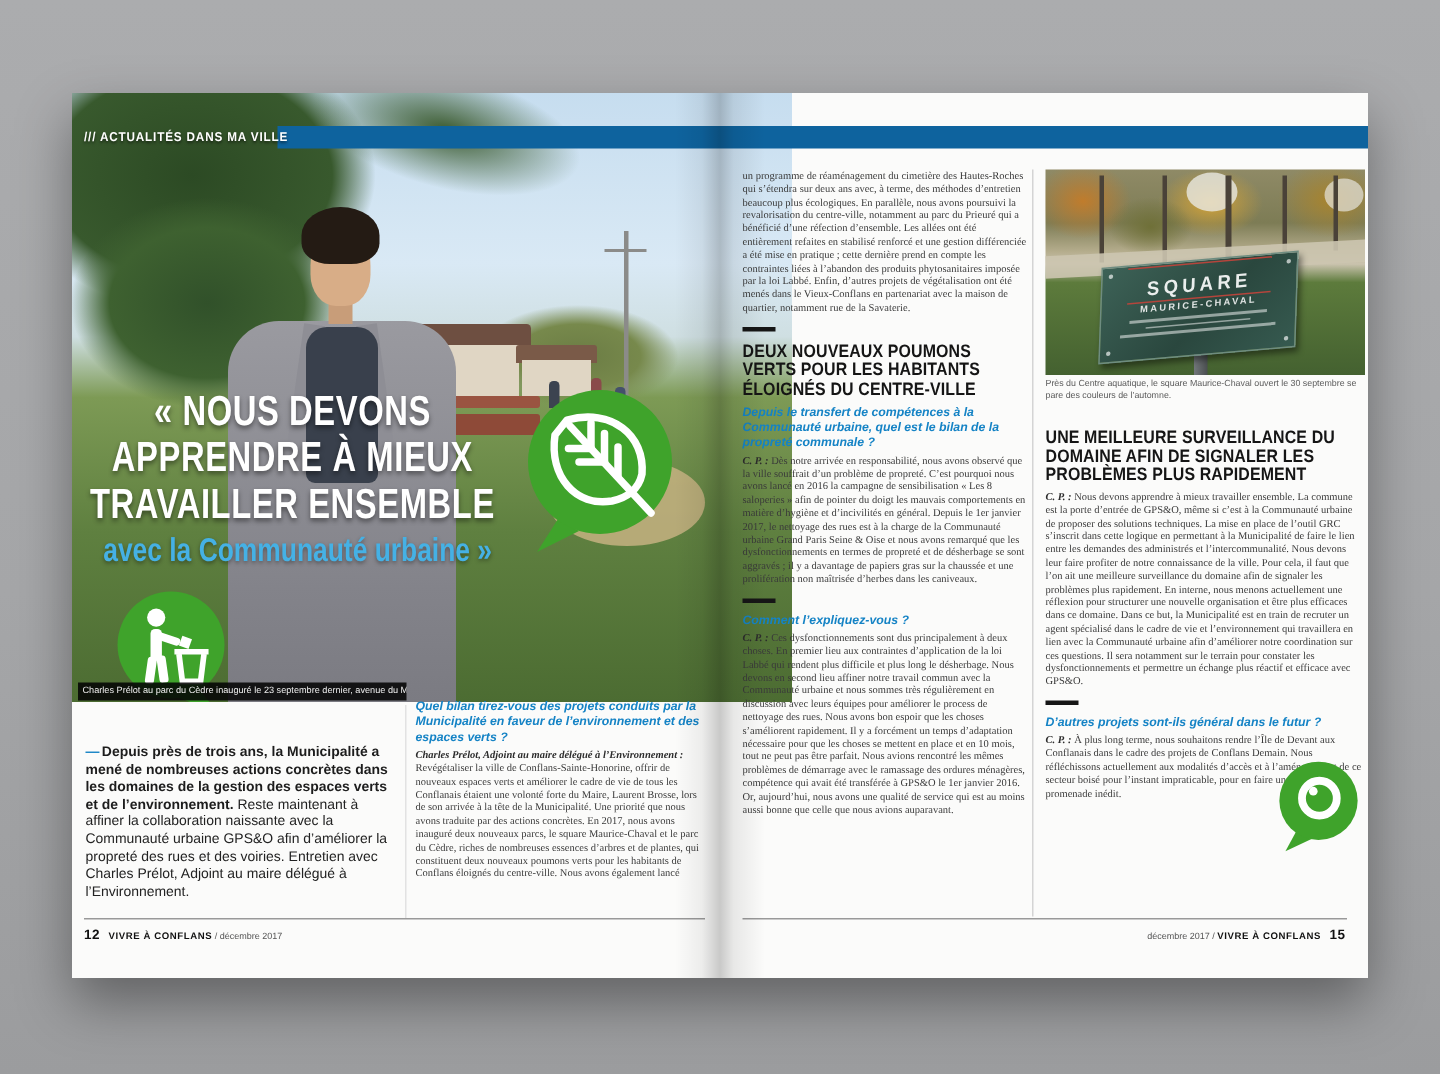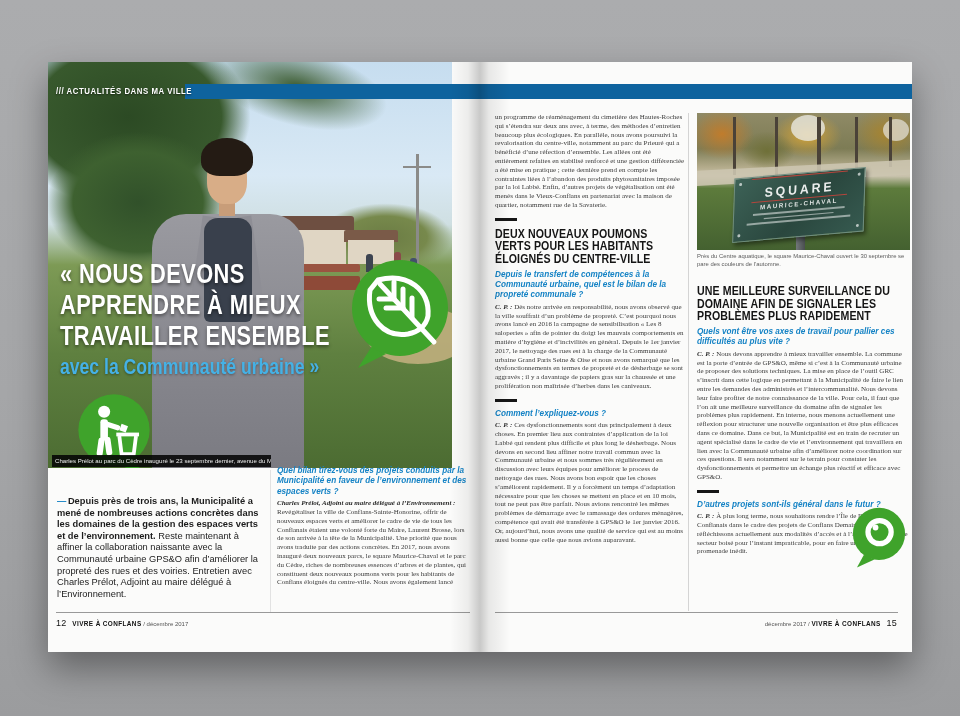--- a/index.html
+++ b/index.html
@@ -14,22 +14,22 @@
   .page-left{left:0;width:432px}
   .page-right{left:432px;width:432px}
   .gutter{position:absolute;left:402px;top:0;width:60px;height:590px;z-index:9;pointer-events:none;
     background:linear-gradient(90deg,rgba(0,0,0,0) 0%,rgba(0,0,0,.06) 30%,rgba(0,0,0,.20) 50%,rgba(0,0,0,.08) 65%,rgba(0,0,0,0) 100%);}
   
   .topbar{position:absolute;left:137px;top:22px;width:727px;height:15px;background:#0e639e;z-index:7}
   .kicker{position:absolute;left:8px;top:22px;height:15px;line-height:15px;z-index:8;color:#fff;
     font-size:8.5px;font-weight:bold;letter-spacing:.6px;text-shadow:0 1px 2px rgba(0,0,0,.55);
     transform:scaleX(.92);transform-origin:0 50%;white-space:nowrap}
   
-  .photo-main{position:absolute;left:0;top:0;width:404px;height:406px;overflow:hidden;
-    background:linear-gradient(180deg,#c6ddef 0%,#d9e9f5 28%,#cfdfe2 40%,#7d9a55 50%,#5f8040 72%,#4c6c32 100%);}
+  .photo-main{position:absolute;left:0;top:0;width:480px;height:406px;overflow:hidden;
+    background:linear-gradient(180deg,#c6ddef 0%,#d9e9f5 28%,#cfdfe2 40%,#7d9a55 50%,#5f8040 72%,#4c6c32 100%);text-align:center;}
   .blob{position:absolute;border-radius:50%}
   .b-tree1{left:-90px;top:-70px;width:340px;height:250px;background:radial-gradient(closest-side,#2c4a24 0%,#38592d 55%,rgba(56,89,45,0) 72%)}
   .b-tree2{left:-40px;top:40px;width:260px;height:200px;background:radial-gradient(closest-side,#31512a 0%,#3e6130 50%,rgba(62,97,48,0) 70%)}
   .b-branch{left:120px;top:-30px;width:260px;height:110px;background:radial-gradient(closest-side,#3a5a2e 0%,rgba(58,90,46,0) 70%);transform:rotate(14deg)}
   .b-treeline{left:245px;top:128px;width:185px;height:95px;background:radial-gradient(closest-side,#6b7c44 0%,#77894c 45%,rgba(119,137,76,0) 72%)}
   .house{position:absolute;background:#e0d6c4}
   .h1{left:226px;top:168px;width:72px;height:34px}
   .h1r{position:absolute;left:218px;top:154px;width:88px;height:16px;background:#6e4f41;border-radius:3px 3px 0 0}
   .h2{left:300px;top:178px;width:46px;height:24px}
   .h2r{position:absolute;left:296px;top:168px;width:54px;height:12px;background:#7a5a48;border-radius:2px 2px 0 0}
@@ -111,21 +111,21 @@
   .screw{position:absolute;width:3px;height:3px;border-radius:50%;background:rgba(255,255,255,.65)}
   .sc1{left:4px;top:4px}.sc2{right:4px;top:4px}.sc3{left:4px;bottom:4px}.sc4{right:4px;bottom:4px}
   .sign-post{position:absolute;left:99px;top:120px;width:9px;height:17px;z-index:2;
     background:linear-gradient(90deg,#72777a,#4a4e50)}
   .caption2{font-size:5.9px;line-height:7.6px;color:#5c5c5c;margin:3px 0 0 0}
   .col2 .h-section{margin-top:17px}
   
   .footer{position:absolute;top:556px;font-size:6px;color:#444;white-space:nowrap;z-index:3}
   .fo-left{left:8px}
   .fo-right{right:15px;text-align:right}
-  .f-page{font-size:9px;font-weight:normal;color:#111;letter-spacing:.3px}
+  .f-page{font-size:9px;font-weight:bold;color:#111;letter-spacing:.3px}
   .f-title{font-size:6.4px;font-weight:bold;color:#111;letter-spacing:.4px}
   .f-lite{color:#555}
   .fo-left .f-title{margin-left:4px}
   .fo-right .f-page{margin-left:4px}
 </style>
 </head>
 <body>
 
 <div class="spread">
 
@@ -261,21 +261,20 @@
           <div class="sign-l1">SQUARE</div>
           <div class="sign-red"></div>
           <div class="sign-l2">MAURICE-CHAVAL</div>
           <div class="sign-line sl1"></div>
           <div class="sign-line sl2"></div>
           <div class="sign-line sl3"></div>
         </div>
       </div>
       <p class="caption2">Près du Centre aquatique, le square Maurice-Chaval ouvert le 30 septembre se pare des couleurs de l’automne.</p>
       <div class="h-section">UNE MEILLEURE SURVEILLANCE DU DOMAINE AFIN DE SIGNALER LES PROBLÈMES PLUS RAPIDEMENT</div>
-      <p class="q">Quels vont être vos axes de travail pour pallier ces difficultés au plus vite ?</p>
       <p class="body mb6"><span class="lead">C. P. :</span> <span>Nous devons apprendre à mieux travailler ensemble. La commune est la porte d’entrée de GPS&amp;O, même si c’est à la Communauté urbaine de proposer des solutions techniques. La mise en place de l’outil GRC s’inscrit dans cette logique en permettant à la Municipalité de faire le lien entre les demandes des administrés et l’intercommunalité. Nous devons leur faire profiter de notre connaissance de la ville. Pour cela, il faut que l’on ait une meilleure surveillance du domaine afin de signaler les problèmes plus rapidement. En interne, nous menons actuellement une réflexion pour structurer une nouvelle organisation et être plus efficaces dans ce domaine. Dans ce but, la Municipalité est en train de recruter un agent spécialisé dans le cadre de vie et l’environnement qui travaillera en lien avec la Communauté urbaine afin d’améliorer notre coordination sur ces questions. Il sera notamment sur le terrain pour constater les dysfonctionnements et permettre un échange plus réactif et efficace avec GPS&amp;O.</span></p>
       <div class="sep"></div>
       <p class="q">D’autres projets sont-ils général dans le futur ?</p>
       <p class="body"><span class="lead">C. P. :</span> <span>À plus long terme, nous souhaitons rendre l’Île de Devant aux Conflanais dans le cadre des projets de Conflans Demain. Nous réfléchissons actuellement aux modalités d’accès et à l’aménagement de ce secteur boisé pour l’instant impraticable, pour en faire un lieu de promenade inédit.</span></p>
     </div>
 
     <div class="bubble bub-q">
       <svg viewBox="0 0 100 112" width="58" height="65">
         <path d="M24 84 L12 106 L42 92 Z" fill="#3fa32b"></path>
         <circle cx="50" cy="48" r="45" fill="#3fa32b"></circle>

